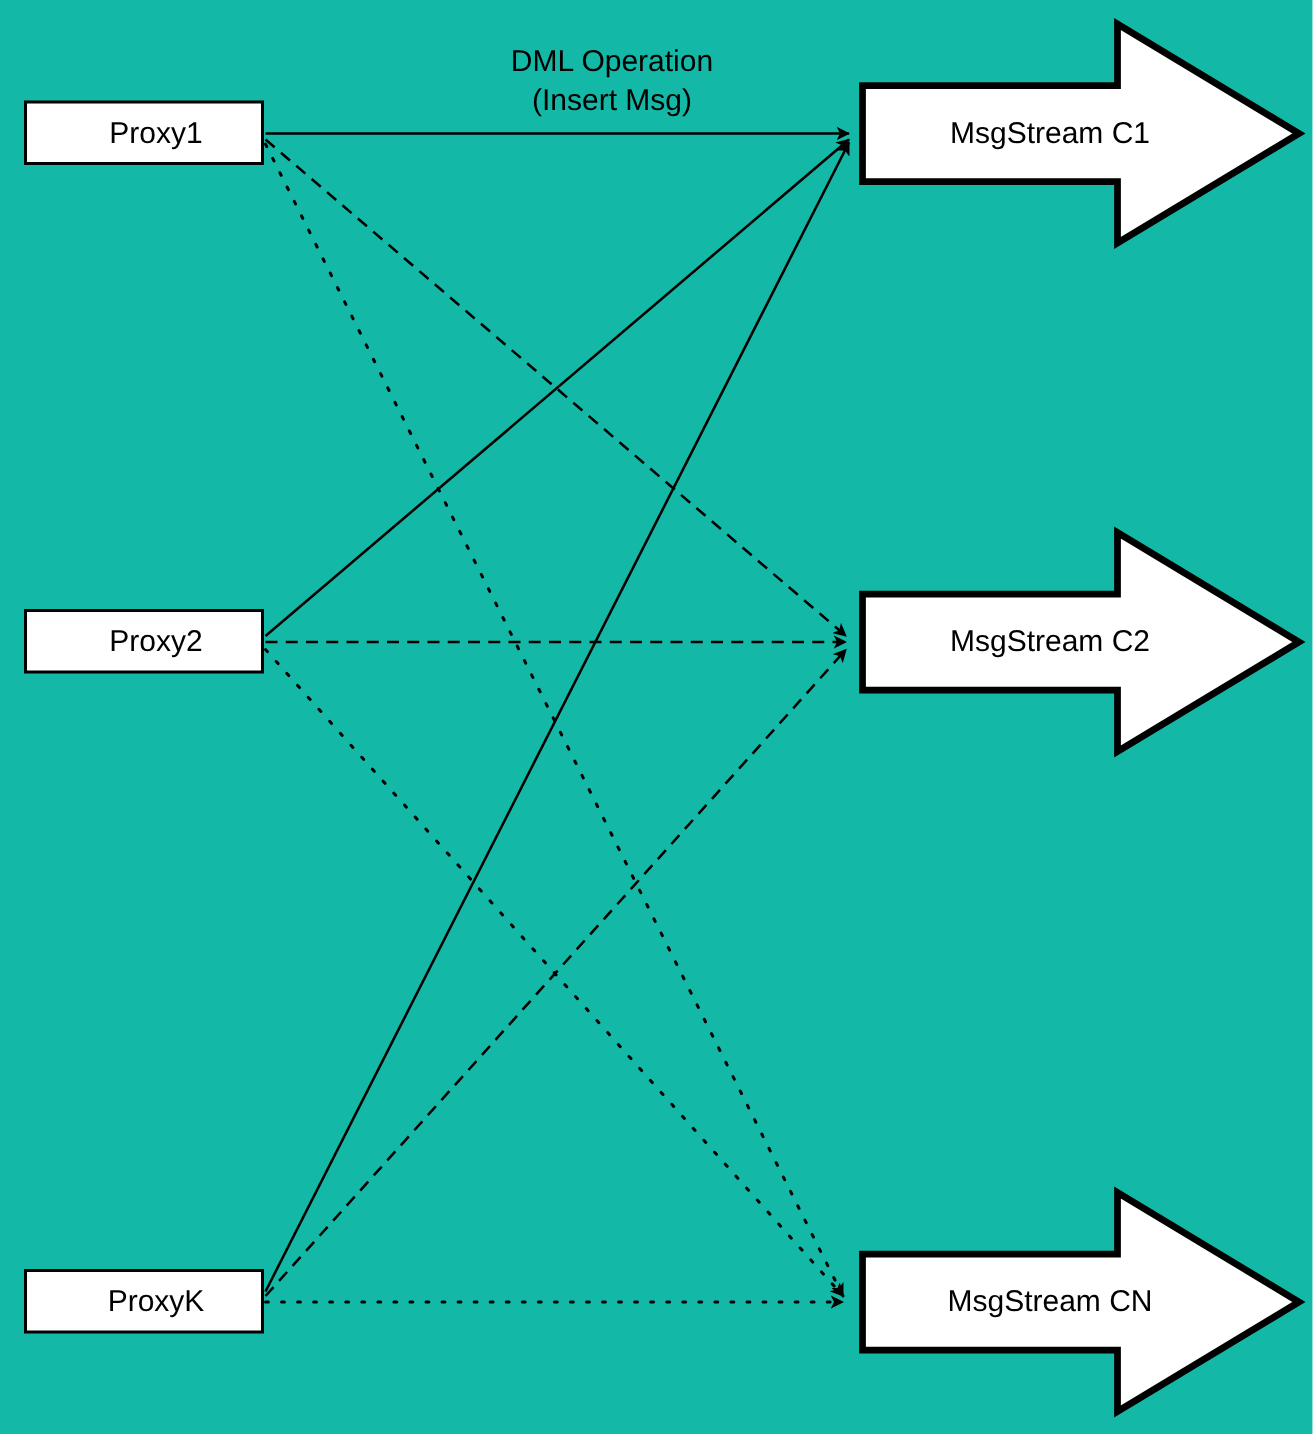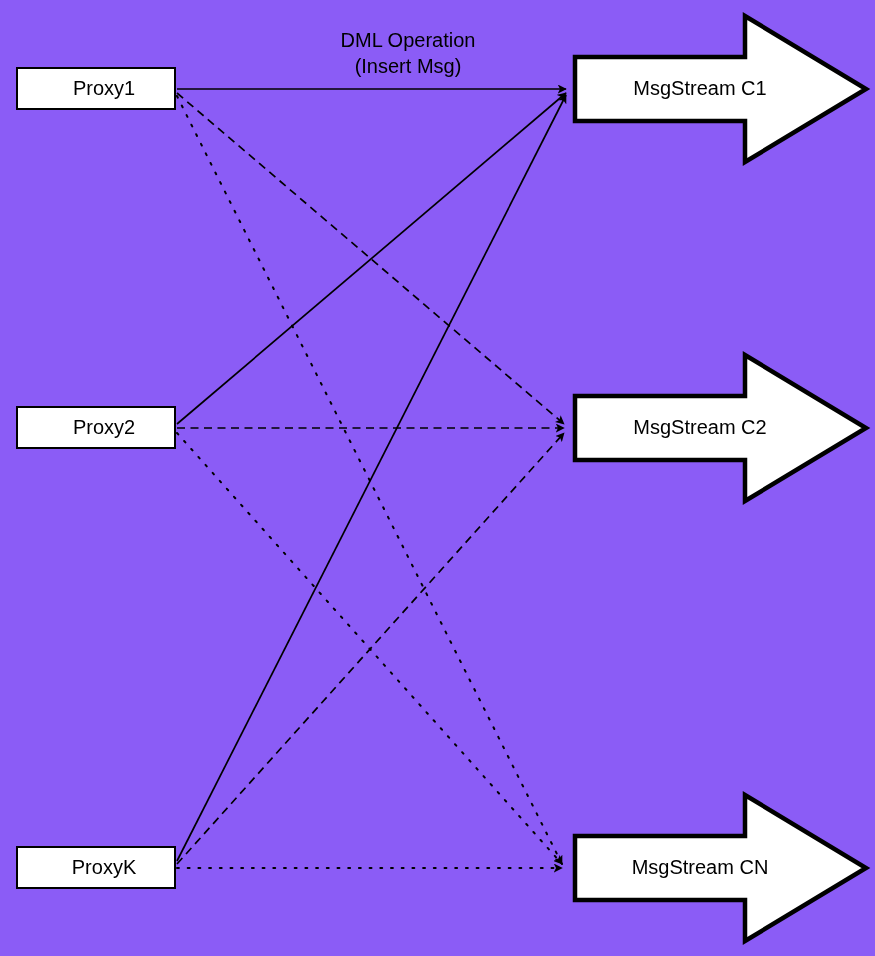--- a/index.html
+++ b/index.html
@@ -7,21 +7,21 @@
     padding: 0;
     background: #ffffff;
   }
   body {
     font-family: "Liberation Sans", sans-serif;
   }
   #diagram-root {
     position: relative;
     width: 875px;
     height: 956px;
-    background: #8b5cf6;
+    background: #14b8a6;
     overflow: hidden;
   }
   svg.diagram-canvas {
     display: block;
     width: 875px;
     height: 956px;
   }
   .node-box-rect {
     fill: #ffffff;
     stroke: #000000;

